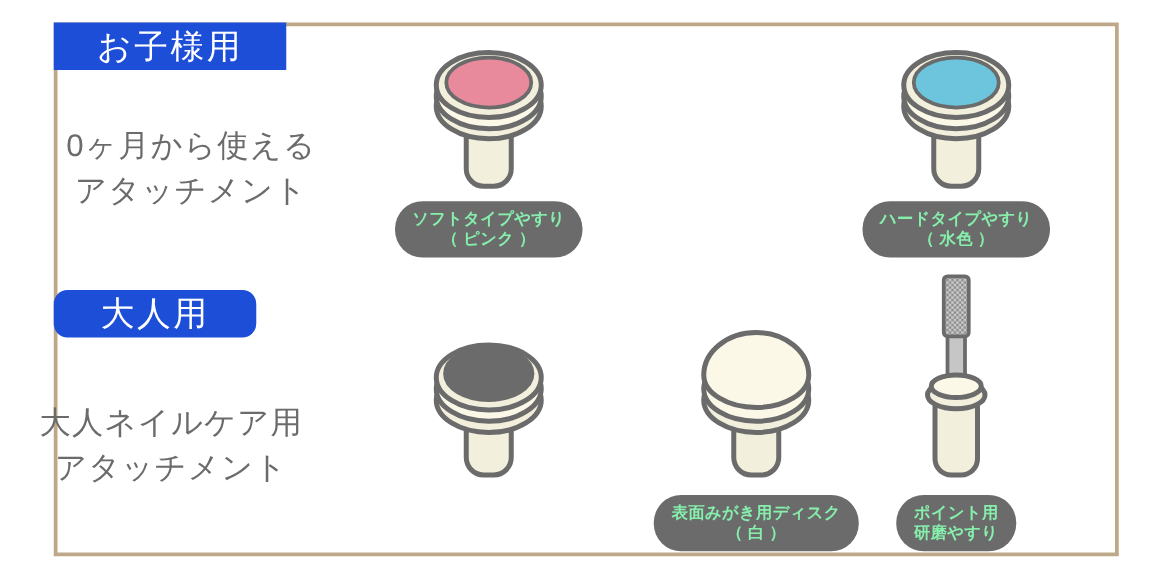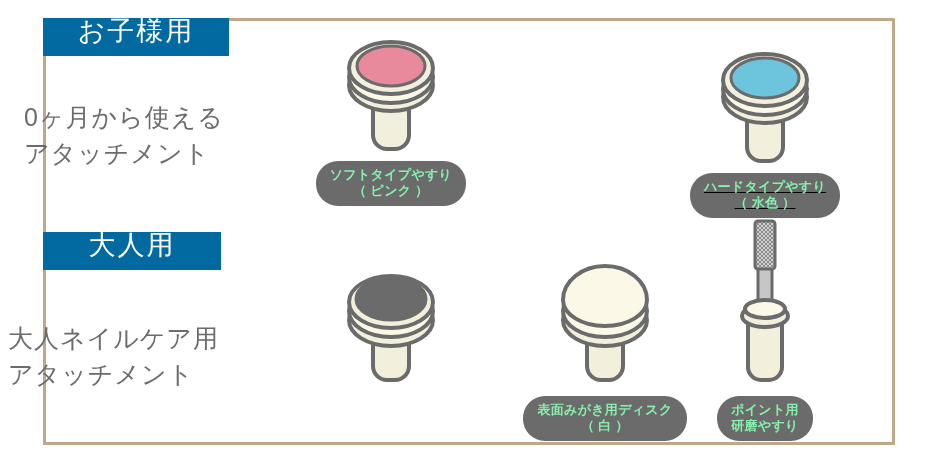--- a/index.html
+++ b/index.html
@@ -31,49 +31,51 @@
     height: 427px;
     border: 3px solid #BFA888;
     box-sizing: border-box;
     background: #ffffff;
   }
 
   
   .banner {
     position: absolute;
     height: 38px;
-    background: #0369a1;
+    background: #1d4ed8;
     display: flex;
+    align-items: center;
     justify-content: center;
     box-sizing: border-box;
   }
   .banner-label {
     color: #ffffff;
     font-size: 27px;
     font-weight: 400;
     letter-spacing: 2px;
     line-height: 1;
     white-space: nowrap;
   }
   #banner-kids {
     left: 43px;
     top: 18px;
     width: 186px;
   }
   #banner-adult {
     left: 43px;
     top: 232px;
-    width: 178px;
+    width: 162px;
+    border-radius: 11px;
   }
 
   
   .desc {
     position: absolute;
     width: 258px;
-    text-align: left;
+    text-align: center;
     color: #6B6B6B;
     font-size: 25px;
     font-weight: 300;
     line-height: 1.45;
     letter-spacing: 1px;
   }
   #desc-kids { left: 24px; top: 99px; }
   #desc-adult { left: 8px; top: 320px; }
   .desc-line { display: block; white-space: nowrap; }
 
@@ -140,21 +142,21 @@
         <ellipse cx="52" cy="29" rx="34" ry="20" fill="#E88A9C" stroke="#6B6B6B" stroke-width="3"></ellipse>
       </svg>
     </div>
     <div class="pill">
       <span>ソフトタイプやすり</span>
       <span>（ ピンク ）</span>
     </div>
   </div>
 
 
-  <div class="product row-kids" style="left:670px; top:42px;text-decoration:underline;">
+  <div class="product row-kids" style="left:670px; top:30px;">
     <div class="product-art">
       <svg width="104" height="118" viewBox="0 0 104 118">
         <path d="M38 56 h28 a4 4 0 0 1 4 4 v38 a14 14 0 0 1 -14 14 h-8 a14 14 0 0 1 -14 -14 v-38 a4 4 0 0 1 4 -4 z" fill="#F3EFDD" stroke="#6B6B6B" stroke-width="4"></path>
         <ellipse cx="52" cy="48" rx="42" ry="26" fill="#F3EFDD" stroke="#6B6B6B" stroke-width="4"></ellipse>
         <ellipse cx="52" cy="40" rx="42" ry="26" fill="#FBF8E8" stroke="#6B6B6B" stroke-width="4"></ellipse>
         <ellipse cx="52" cy="31" rx="42" ry="26" fill="#F3EFDD" stroke="#6B6B6B" stroke-width="4"></ellipse>
         <ellipse cx="52" cy="29" rx="34" ry="20" fill="#6CC5DC" stroke="#6B6B6B" stroke-width="3"></ellipse>
       </svg>
     </div>
     <div class="pill">

